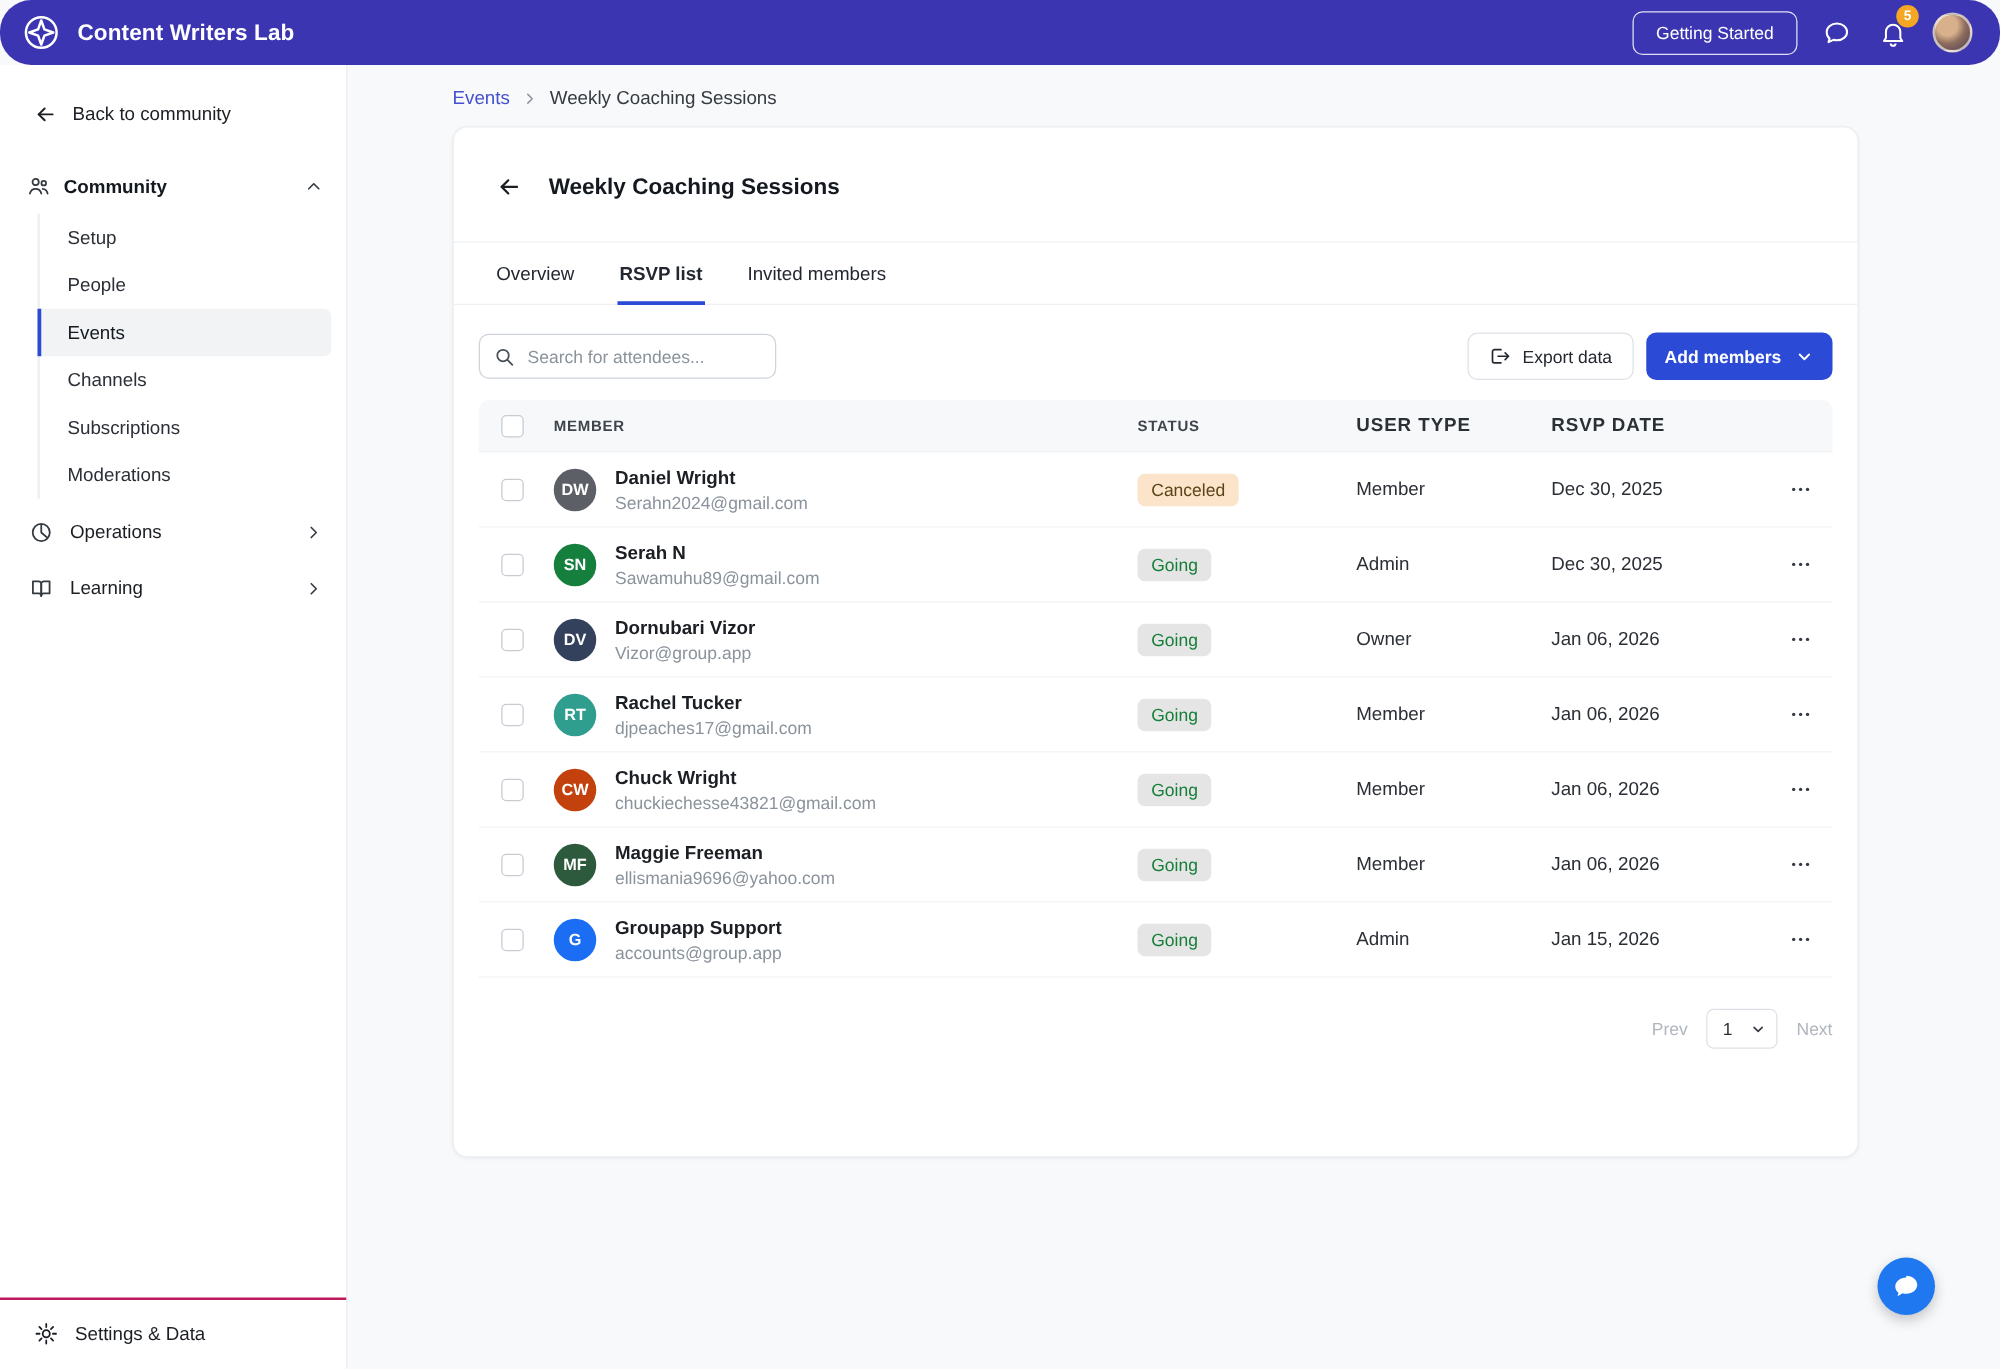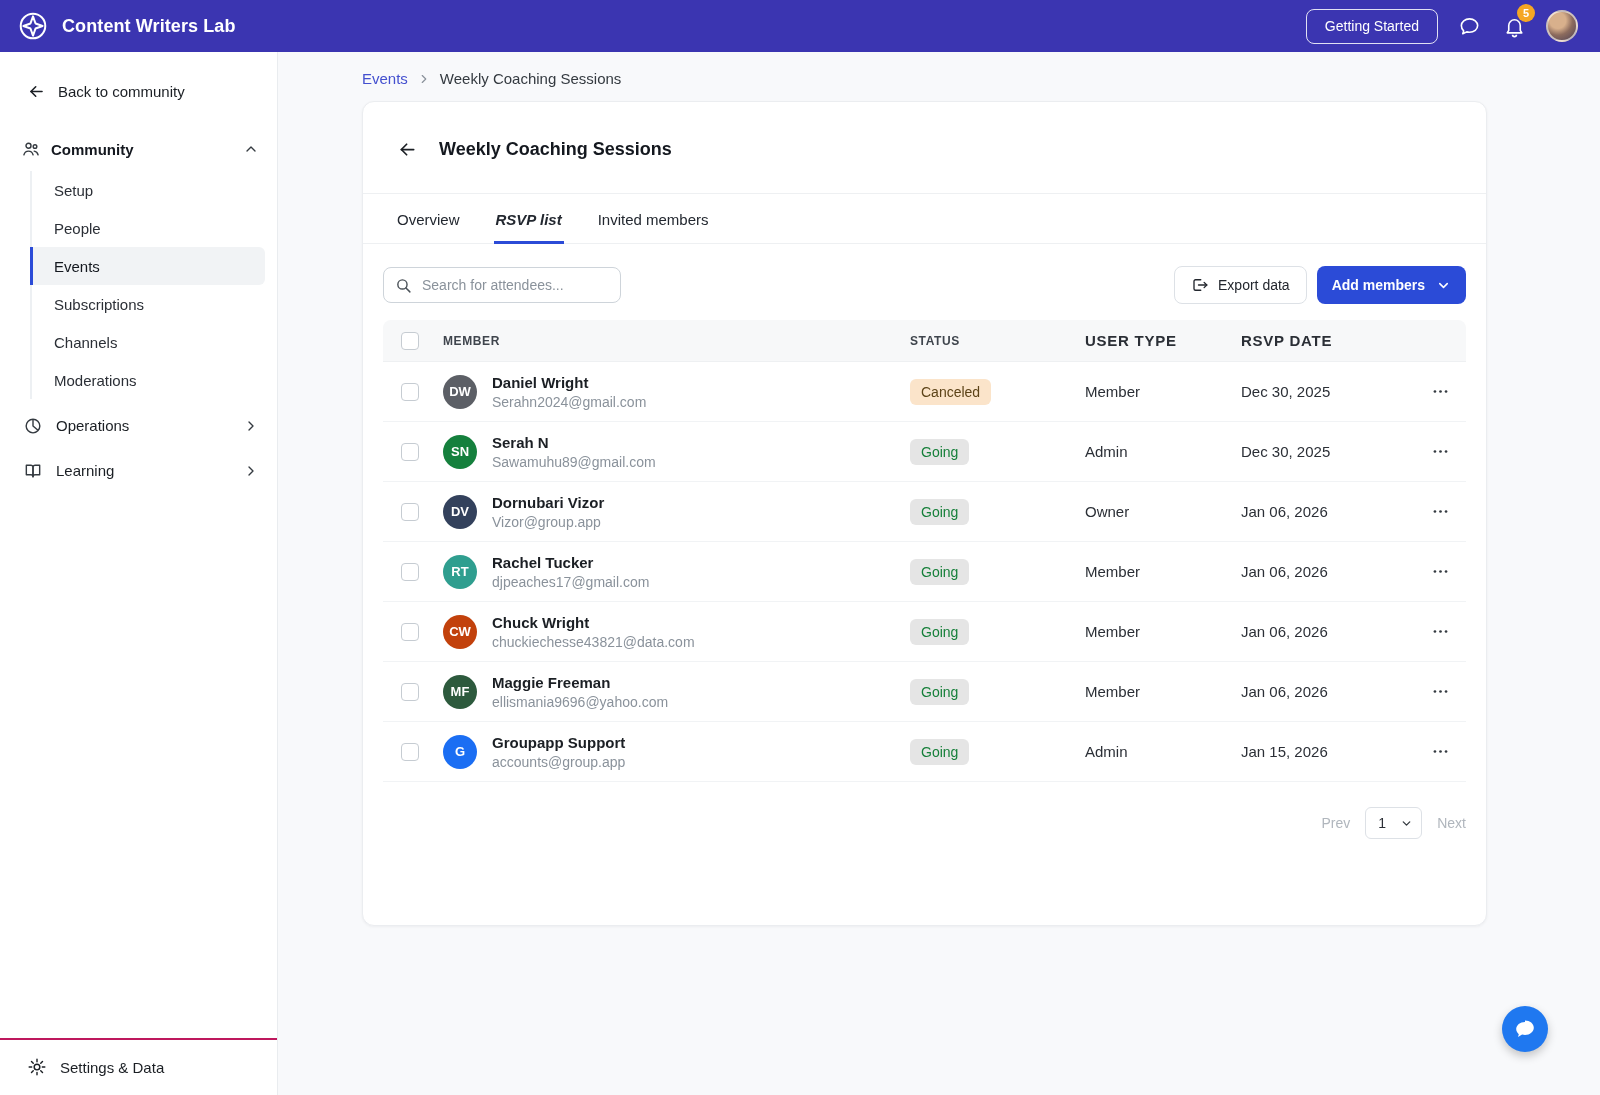--- a/index.html
+++ b/index.html
@@ -8,21 +8,21 @@
     width:1600px; height:1095px; overflow:hidden;
     font-family:"Liberation Sans", sans-serif;
     background:#f8f9fb; color:#1b1f24;
   }
   svg { display:block; }
   button { font-family:inherit; cursor:pointer; }
 
   
   .topbar {
     height:52px; background:#3b35b1; display:flex; align-items:center;
-    justify-content:space-between; padding:0 22px 0 16px;
+    justify-content:space-between; padding:0 22px 0 16px;border-radius:25px;
   }
   .brand { display:flex; align-items:center; gap:12px; }
   .logo {
     width:34px; height:34px; border-radius:50%;
     display:flex; align-items:center; justify-content:center;
   }
   .brand-text { color:#fff; font-size:18px; font-weight:700; letter-spacing:.1px; }
   .topbar-right { display:flex; align-items:center; gap:18px; }
   .btn-ghost {
     height:35px; padding:0 18px; background:transparent; color:#fff;
@@ -105,21 +105,21 @@
     border-bottom:1px solid #eef0f2;
   }
   .back-btn { background:none; border:0; color:#1b1f24; padding:2px; }
   .card-title { font-size:18px; font-weight:700; color:#14181f; }
 
   .tabs { display:flex; gap:32px; padding:0 32px; border-bottom:1px solid #eef0f2; }
   .tab {
     padding:17px 2px 13px; font-size:15px; color:#232830;
     border-bottom:3px solid transparent; margin-bottom:-1px; cursor:pointer;
   }
-  .tab.active { font-weight:700; border-bottom-color:#2b4bd7;font-style:italic; }
+  .tab.active { font-weight:700; border-bottom-color:#2b4bd7; }
 
   .toolbar { display:flex; justify-content:space-between; align-items:center; padding:22px 20px 16px;gap:20px; }
   .search {
     width:238px; height:36px; border:1px solid #ced4da; border-radius:8px;
     display:flex; align-items:center; gap:8px; padding:0 11px; background:#fff;
   }
   .search svg { color:#495057; flex:none; }
   .search input {
     border:0; outline:0; width:100%; font-size:14px; color:#343a40;
     font-family:inherit; background:transparent;
@@ -260,24 +260,24 @@
       <div class="subitem">
         <span>Setup</span>
       </div>
       <div class="subitem">
         <span>People</span>
       </div>
       <div class="subitem active">
         <span>Events</span>
       </div>
       <div class="subitem">
+        <span>Channels</span>
+      </div>
+      <div class="subitem">
         <span>Subscriptions</span>
-      </div>
-      <div class="subitem">
-        <span>Channels</span>
       </div>
       <div class="subitem">
         <span>Moderations</span>
       </div>
     </div>
 
     <div class="navsec">
       <span class="nav-ico">
         <svg width="20" height="20" viewBox="0 0 24 24" fill="none" stroke="currentColor" stroke-width="1.7" stroke-linejoin="round">
           <circle cx="12" cy="12" r="8.2"></circle>
@@ -504,21 +504,21 @@
         <div class="trow">
           <div class="col check">
               <span class="checkbox"></span>
             </div>
           <div class="col member">
             <span class="avatar-sm" style="background: #c2410c;">
                 <span>CW</span>
               </span>
             <span class="member-meta">
               <span class="mname">Chuck Wright</span>
-              <span class="memail">chuckiechesse43821@data.com</span>
+              <span class="memail">chuckiechesse43821@gmail.com</span>
             </span>
           </div>
           <div class="col status"><span class="badge-status" data-variant="going">Going</span></div>
           <div class="col type">Member</div>
           <div class="col date">Jan 06, 2026</div>
           <div class="col actions">
             <button class="dots">
               <span><svg width="19" height="19" viewBox="0 0 24 24" fill="currentColor">
                     <circle cx="5" cy="12" r="1.7"></circle>
                     <circle cx="12" cy="12" r="1.7"></circle>

